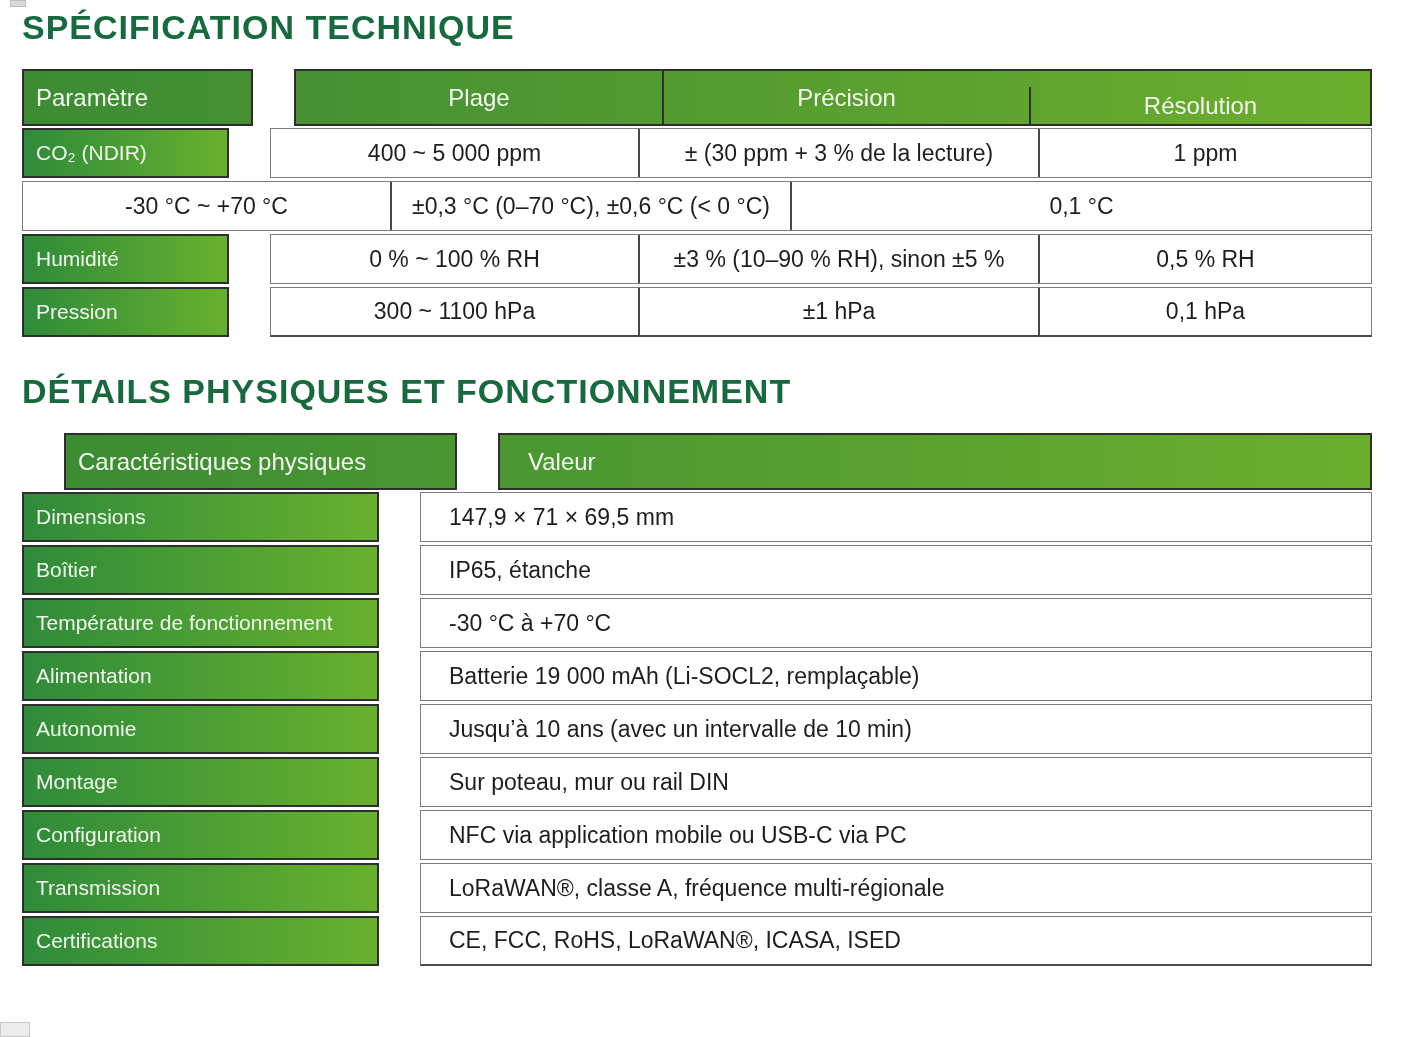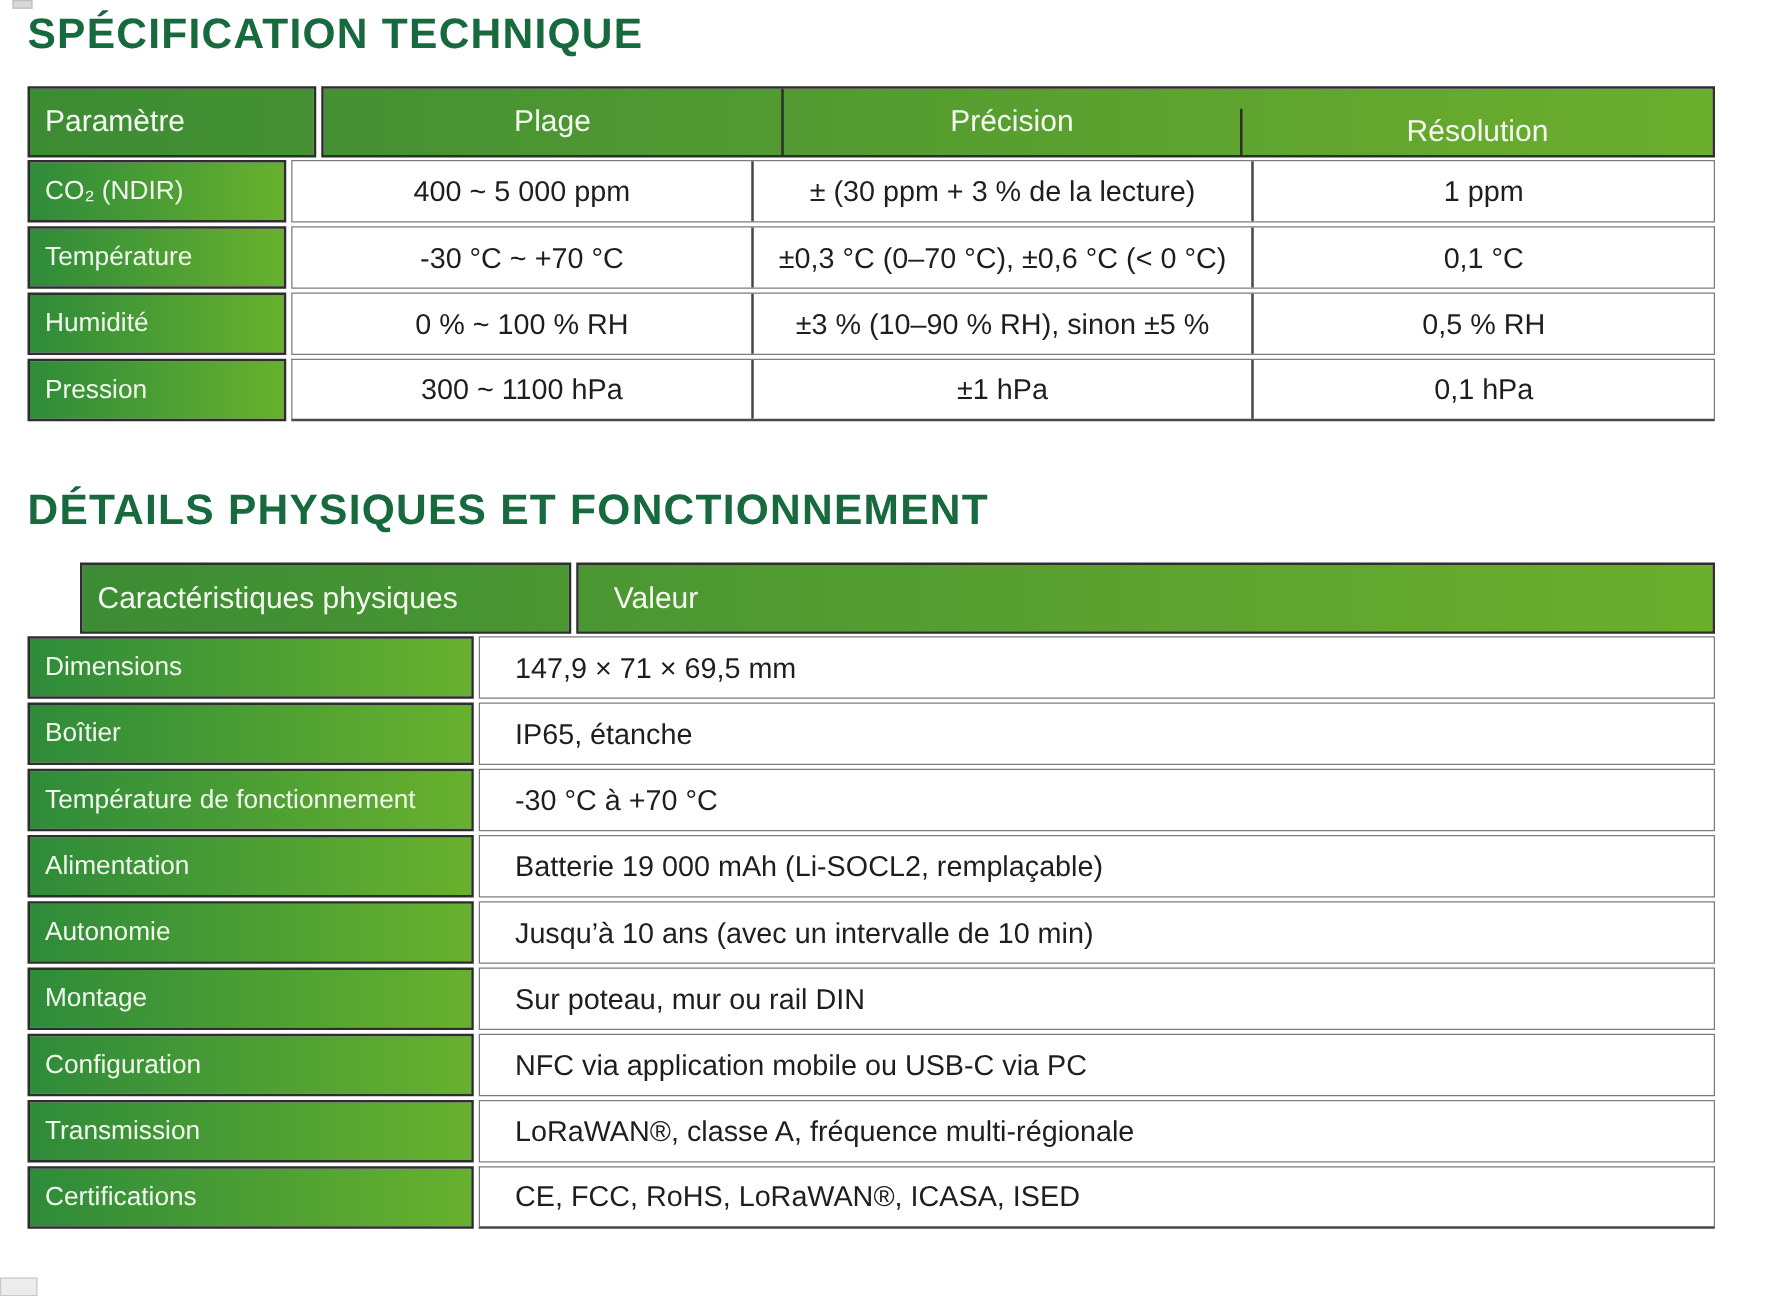--- a/index.html
+++ b/index.html
@@ -21,24 +21,24 @@
   .artifact-bl{
     position:absolute; left:0; top:1022px; width:30px; height:15px;
     background:#ececec; border:1px solid #c9c9c9;
   }
   .content{ padding:8px 0 0 22px; }
   .section-title{
     color:var(--title-green);
     font-size:34px; font-weight:700; letter-spacing:1px;
     margin-bottom:22px;
   }
-  .title2{ margin-top:52px; }
+  .title2{ margin-top:35px; }
 
   .spec-table{ width:1350px; }
-  .trow{ display:flex; margin-bottom:3px; }
+  .trow{ display:flex; margin-bottom:3px;gap:37px; }
   .trow:last-child{ margin-bottom:0; }
 
   
   .hrow{ height:57px; margin-bottom:2px; }
   .h-label{
     border:2px solid var(--border-dark);
     color:#f4f8f1; font-size:24px; font-weight:500;
     display:flex; align-items:center; padding-left:12px;
     margin-right:4px;
   }
@@ -108,21 +108,20 @@
     <div class="trow brow">
       <div class="label-cell">CO₂ (NDIR)</div>
       <div class="data-group">
         <div class="data-cell d-c2">400 ~ 5 000 ppm</div>
         <div class="data-cell d-c3">± (30 ppm + 3 % de la lecture)</div>
         <div class="data-cell d-c4">1 ppm</div>
       </div>
     </div>
 
     <div class="trow brow">
-      <div class="label-cell">Température</div>
       <div class="data-group">
         <div class="data-cell d-c2">-30 °C ~ +70 °C</div>
         <div class="data-cell d-c3">±0,3 °C (0–70 °C), ±0,6 °C (&lt; 0 °C)</div>
         <div class="data-cell d-c4">0,1 °C</div>
       </div>
     </div>
 
     <div class="trow brow">
       <div class="label-cell">Humidité</div>
       <div class="data-group">

